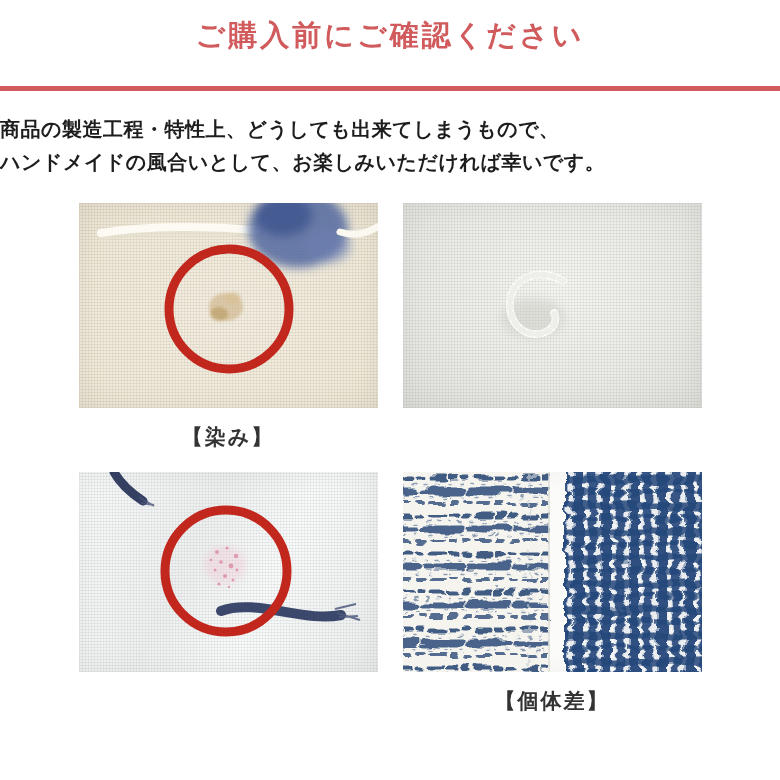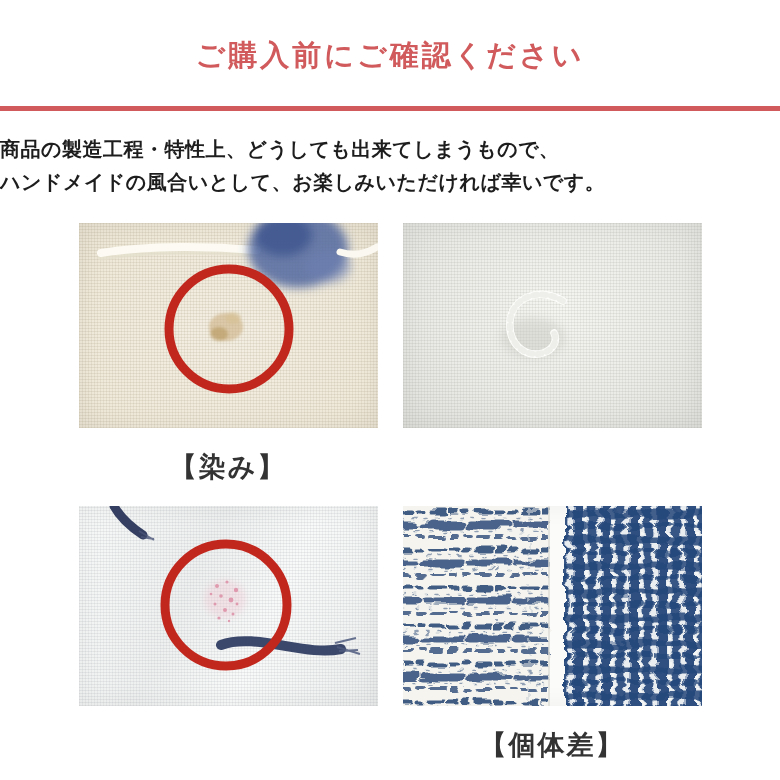--- a/index.html
+++ b/index.html
@@ -1,41 +1,41 @@
 <!DOCTYPE html>
 <html lang="ja"><head>
 <meta charset="utf-8">
 <style>
   html,body{margin:0;padding:0;background:#fff;}
   .page{
     width:780px;height:780px;background:#ffffff;overflow:hidden;position:relative;
     font-family:"Liberation Sans","DejaVu Sans",sans-serif;
   }
   .title{
-    margin:0;padding-top:36px;text-align:center;
+    margin:0;padding-top:16px;text-align:center;
     font-size:29px;font-weight:bold;letter-spacing:3px;color:#d05a5c;
   }
   .accent-line{height:5px;background:#d05a5c;margin-top:30px;width:100%;}
   .intro{margin-top:22px;text-align:left;font-size:20px;font-weight:bold;
     color:#1d1d1d;line-height:33px;letter-spacing:0.5px;}
   .intro p{margin:0;}
   .grid{
     margin-top:24px;display:grid;grid-template-columns:299px 299px;
     column-gap:25px;row-gap:21px;justify-content:center;
   }
   figure{margin:0;}
   .photo{
     position:relative;width:299px;overflow:hidden;
     box-shadow:inset 0 0 26px rgba(0,0,0,0.05);
   }
   .photo-r1{height:205px;}
   .photo-r2{height:200px;}
   .photo svg{position:absolute;left:0;top:0;display:block;}
   .cap{
-    margin-top:21px;text-align:center;font-size:27px;font-weight:bold;
+    margin-top:15px;text-align:center;font-size:21px;font-weight:bold;
     color:#333333;letter-spacing:2px;
   }
   
   .photo-stain{
     background-color:#f0ebdd;
     background-image:
       repeating-linear-gradient(0deg, rgba(135,120,88,0.12) 0 1px, rgba(255,255,255,0) 1px 3px),
       repeating-linear-gradient(90deg, rgba(135,120,88,0.10) 0 1px, rgba(255,255,255,0) 1px 3px),
       radial-gradient(ellipse at 50% 55%, #f3eee2 0%, #efe9da 70%, #e9e2d2 100%);
   }

